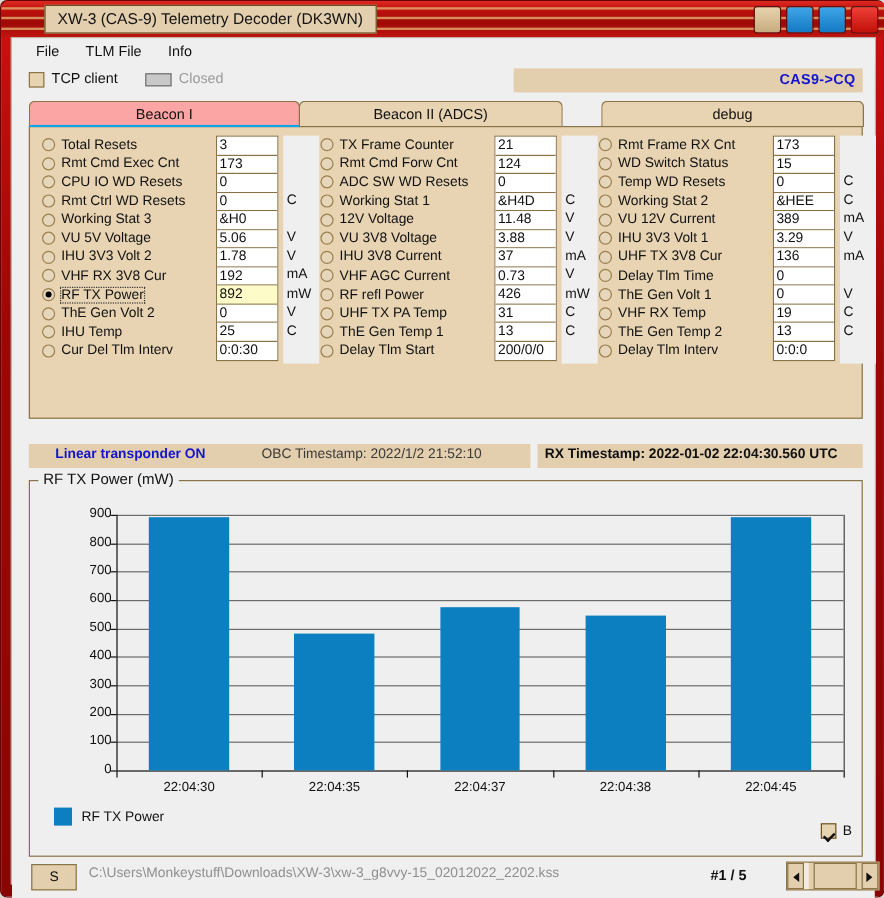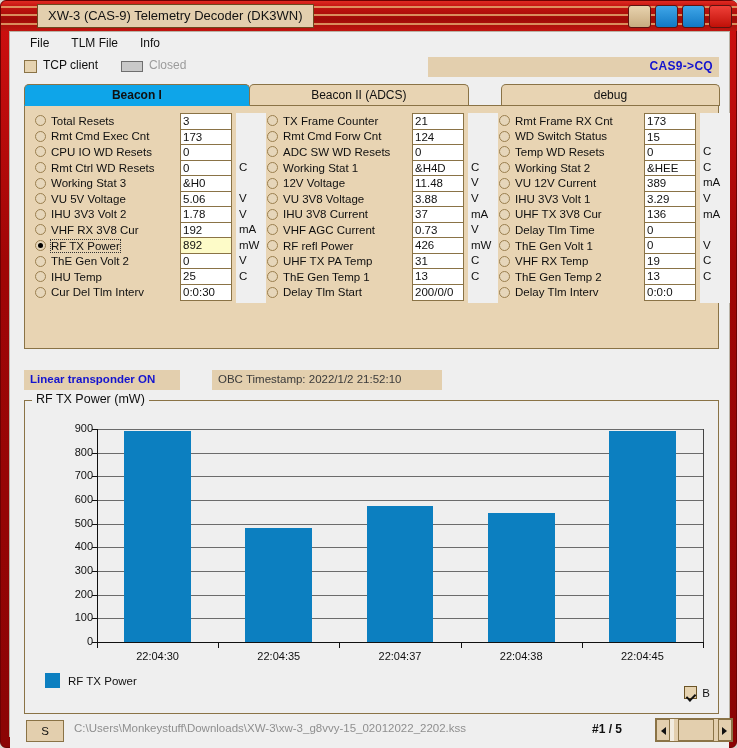--- a/index.html
+++ b/index.html
@@ -60,21 +60,21 @@
                  color:#1414cf;letter-spacing:.3px;}
 
   
   #tabstrip{position:absolute;left:14px;top:52px;width:695px;height:22px;display:flex;}
   .tab{
     height:22px;line-height:21px;text-align:center;font-size:12px;color:#101010;
     background:#e8d4b3;border:1px solid #8a7346;border-bottom:none;box-sizing:border-box;
     border-radius:5px 5px 0 0;
     margin-right:-1px;
   }
-  .tab.active{font-weight:bold;background:#0ea5e9;border-bottom:2px solid #0ea5e9;z-index:3;position:relative;}
+  .tab.active{font-weight:normal;background:#fca5a5;border-bottom:2px solid #0ea5e9;z-index:3;position:relative;}
   #tab0{width:236px;}
   #tab1{width:230px;}
   #tab2{width:229px;margin-left:33px;}
 
   #tabpanel{
     position:absolute;left:14px;top:73px;width:695px;height:244px;
     background:#e8d4b3;border:1px solid #8a7346;box-sizing:border-box;
   }
   .col{position:absolute;top:7px;height:190px;}
   .col-names{position:absolute;top:0;left:0;width:145px;}
@@ -96,21 +96,21 @@
            padding-left:2px;line-height:14px;background:#fff;white-space:nowrap;overflow:hidden;}
   .valcell:last-child{border-bottom:none;}
   .valcell.hl{background:#fdfbc8;}
 
   .col-units{position:absolute;top:0;width:30px;height:190px;background:#efefef;}
   .unitcell{height:15.6px;font-size:11.5px;color:#101010;line-height:15.6px;padding-left:3px;}
 
   
   #status-row{position:absolute;left:14px;top:338px;width:695px;height:20px;}
   .sbox{position:absolute;top:0;height:20px;line-height:19px;font-size:11.5px;}
-  #sb-lin{left:0;width:156px;background:#e3cfae;color:#1414cf;font-weight:bold;padding-left:6px;box-sizing:border-box;}
+  #sb-lin{left:0;width:196px;background:#e3cfae;color:#1414cf;font-weight:bold;padding-left:22px;box-sizing:border-box;}
   #sb-obc{left:188px;width:230px;background:#e3cfae;color:#3a3a3a;padding-left:6px;box-sizing:border-box;}
   #sb-rx{left:424px;width:271px;background:#e3cfae;color:#101010;font-weight:bold;padding-left:6px;box-sizing:border-box;}
 
   
   #chartbox{
     position:absolute;left:14px;top:368px;width:695px;height:314px;
     border:1px solid #8a7346;box-sizing:border-box;background:#efefef;
   }
   #chart-legendlabel{
     position:absolute;left:22px;top:360px;background:#efefef;
@@ -437,20 +437,21 @@
             <div class="unitcell">C</div>
             <div class="unitcell">C</div>
             <div class="unitcell"></div>
           </div>
         </div>
     </div>
 
     <div id="status-row">
       <div class="sbox" id="sb-lin">Linear transponder ON</div>
       <div class="sbox" id="sb-obc">OBC Timestamp: 2022/1/2 21:52:10</div>
+      <div class="sbox" id="sb-rx">RX Timestamp: 2022-01-02 22:04:30.560 UTC</div>
     </div>
 
     <div id="chart-legendlabel">RF TX Power (mW)</div>
     <div id="chartbox">
       <div id="plot">
         <div id="plotarea">
             <div class="gridline" style="top: 189.333px;"></div>
             <div class="gridline" style="top: 165.667px;"></div>
             <div class="gridline" style="top: 142px;"></div>
             <div class="gridline" style="top: 118.333px;"></div>

